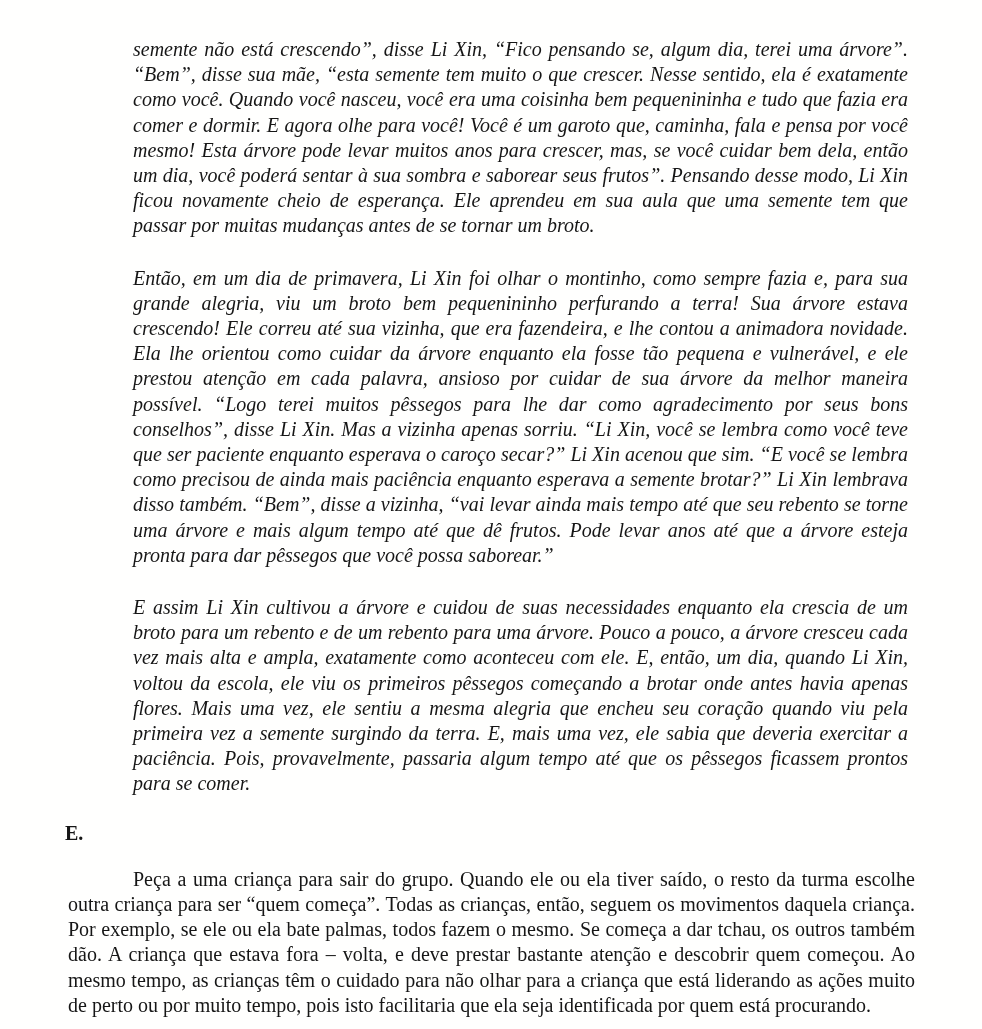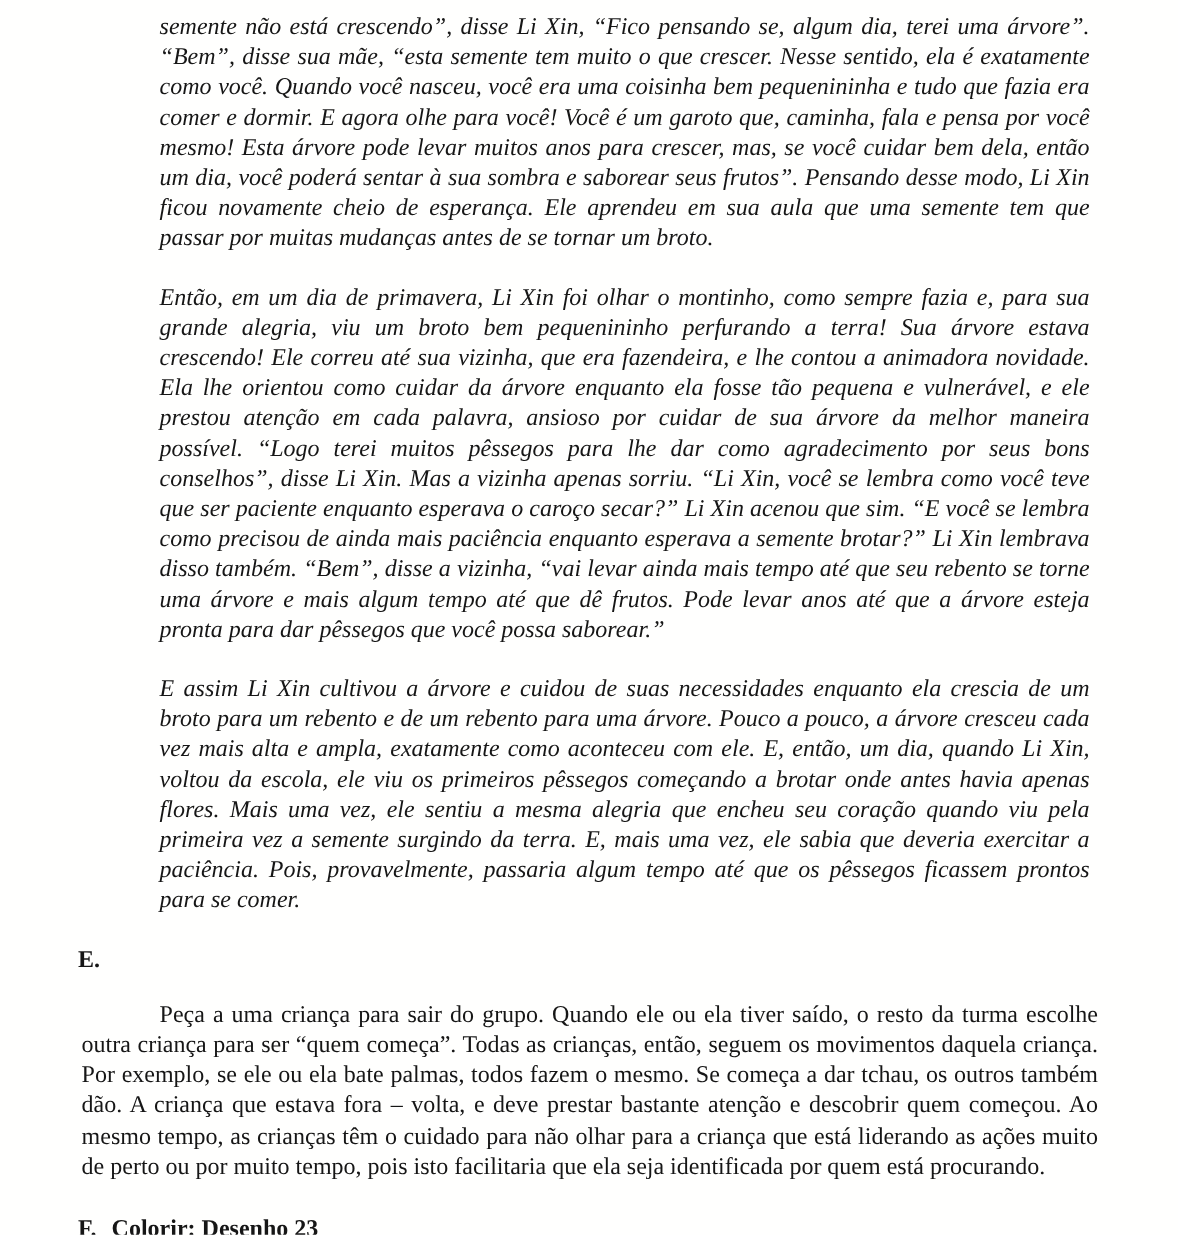--- a/index.html
+++ b/index.html
@@ -20,20 +20,21 @@
   }
   .story {
     margin: 0 74px 0 133px;
     font-style: italic;
   }
   .story p {
     font-size: 20px;
     line-height: 25.2px;
     text-align: justify;
     margin-bottom: 24px;
+    margin-top: 27px;
   }
   .section-heading {
     display: flex;
     align-items: baseline;
     font-weight: bold;
     font-size: 20px;
     line-height: 25px;
     margin-left: 65px;
     margin-right: 67px;
   }

